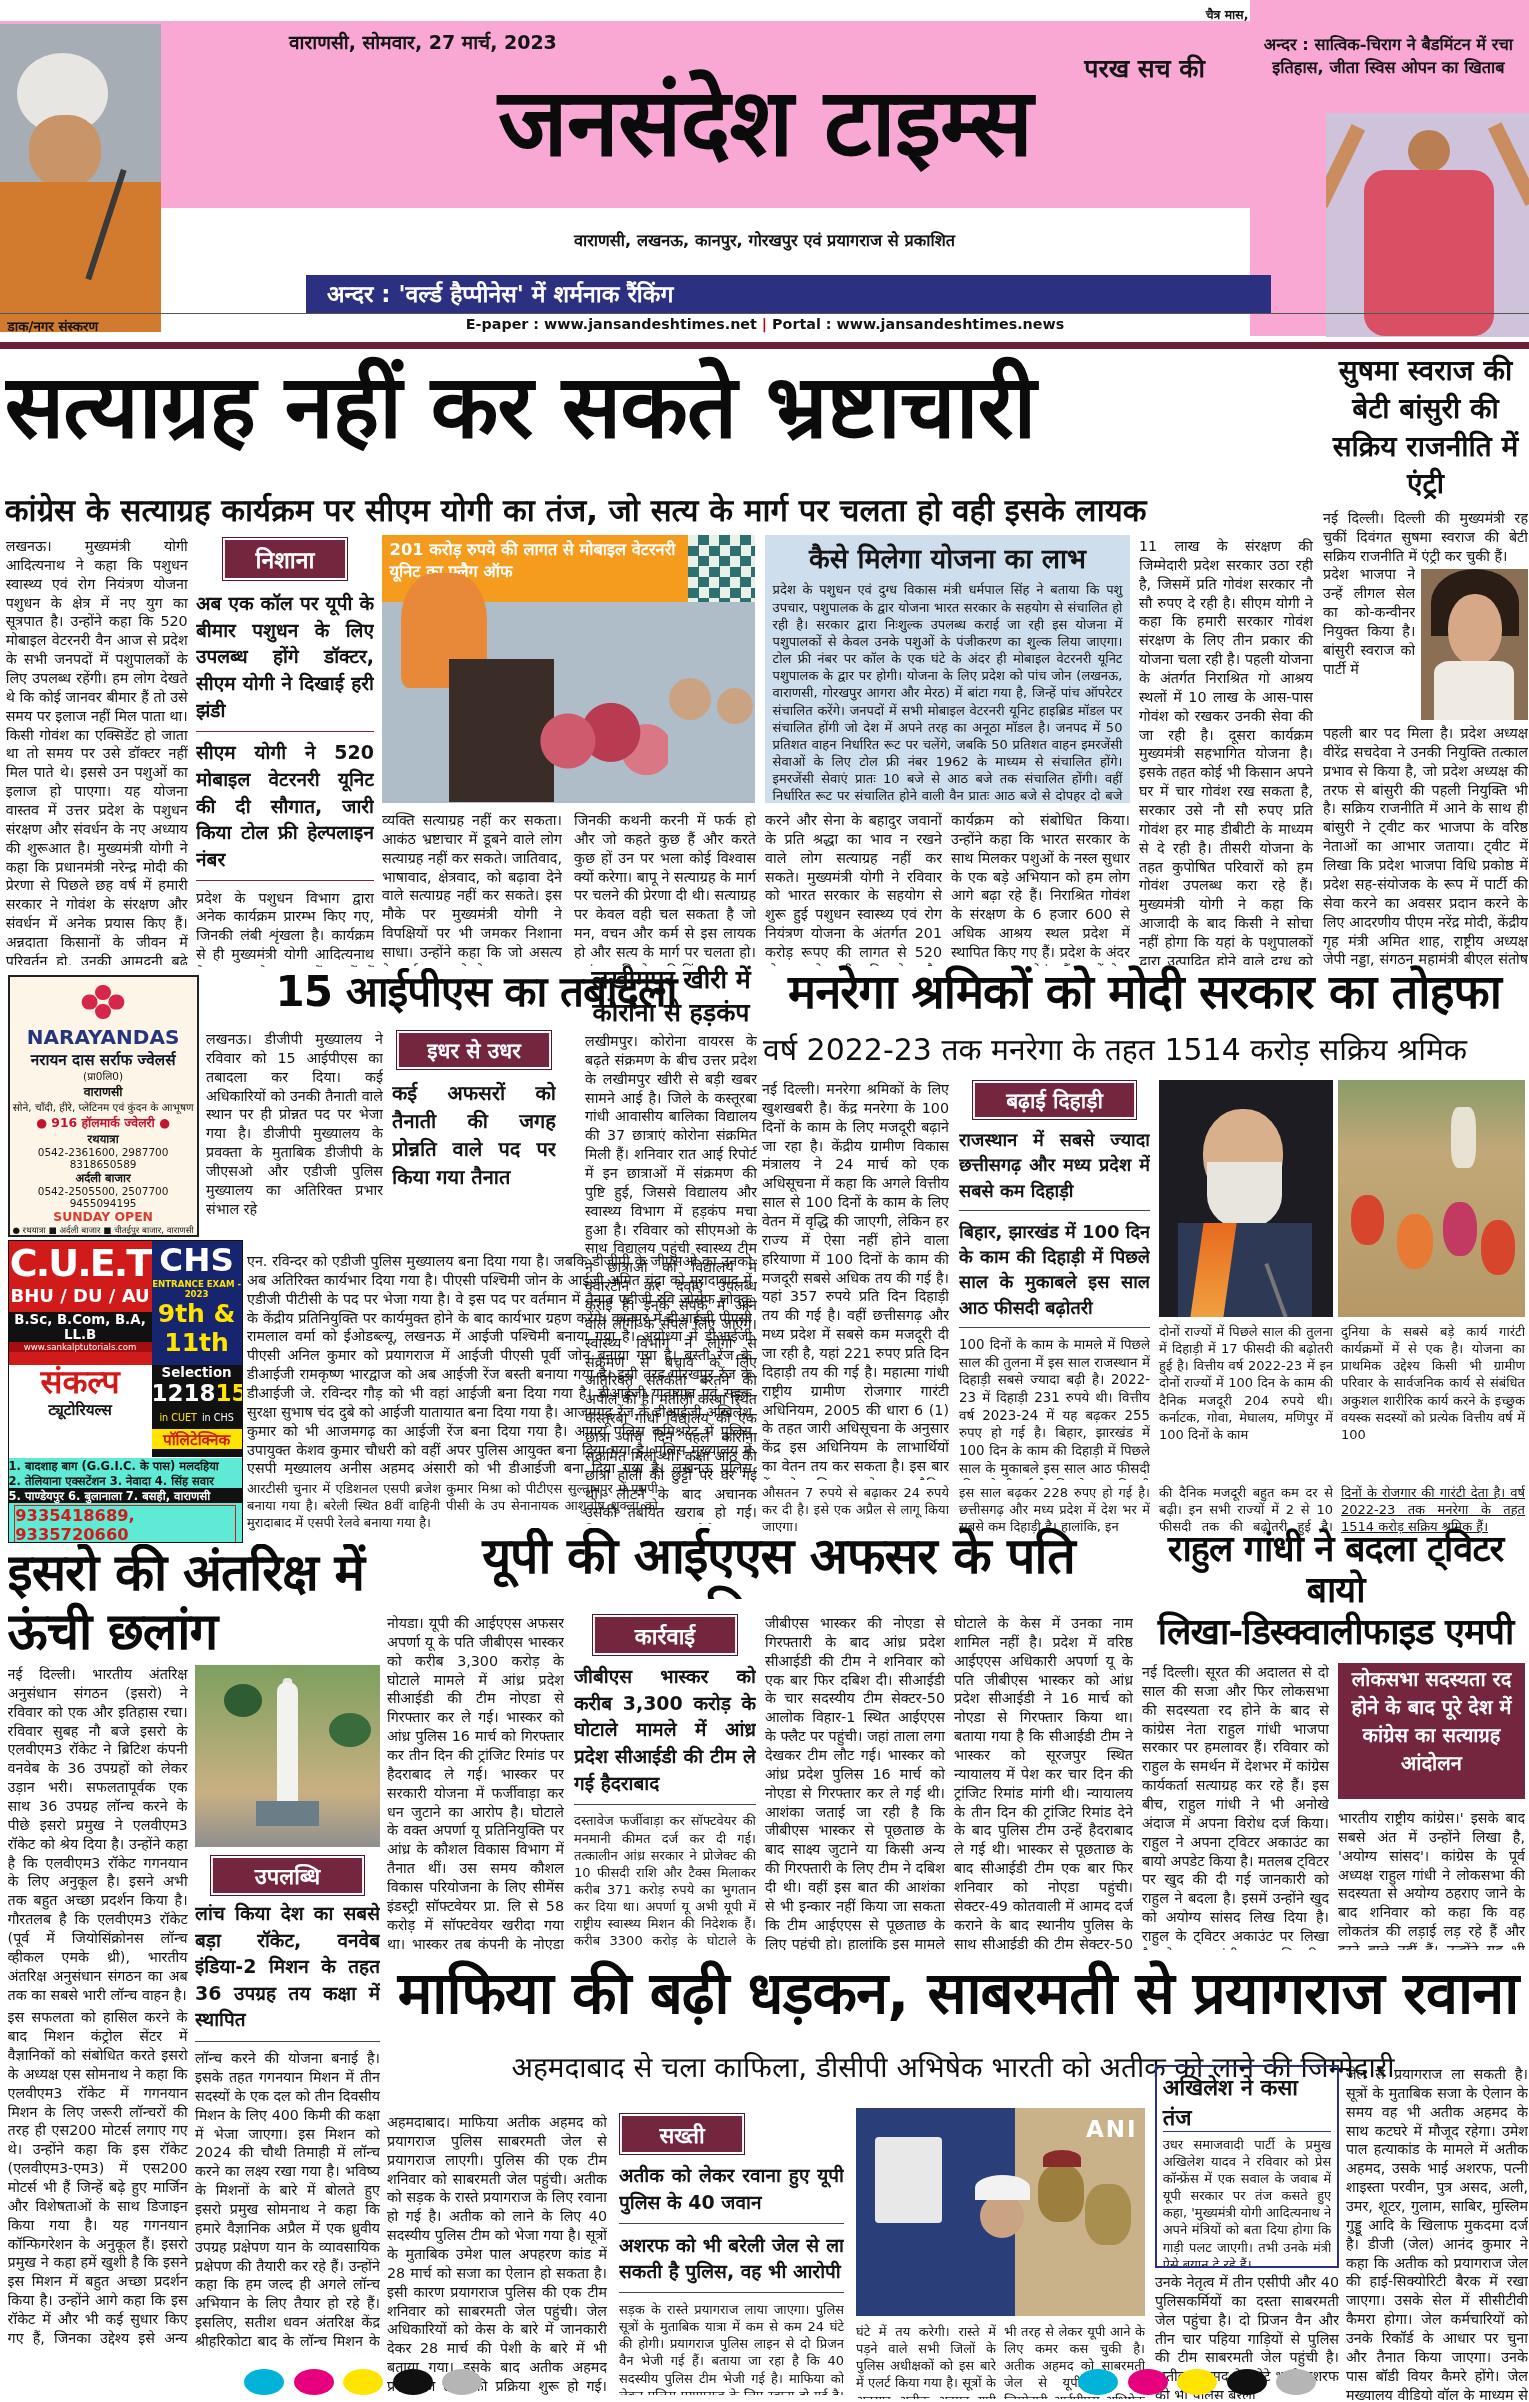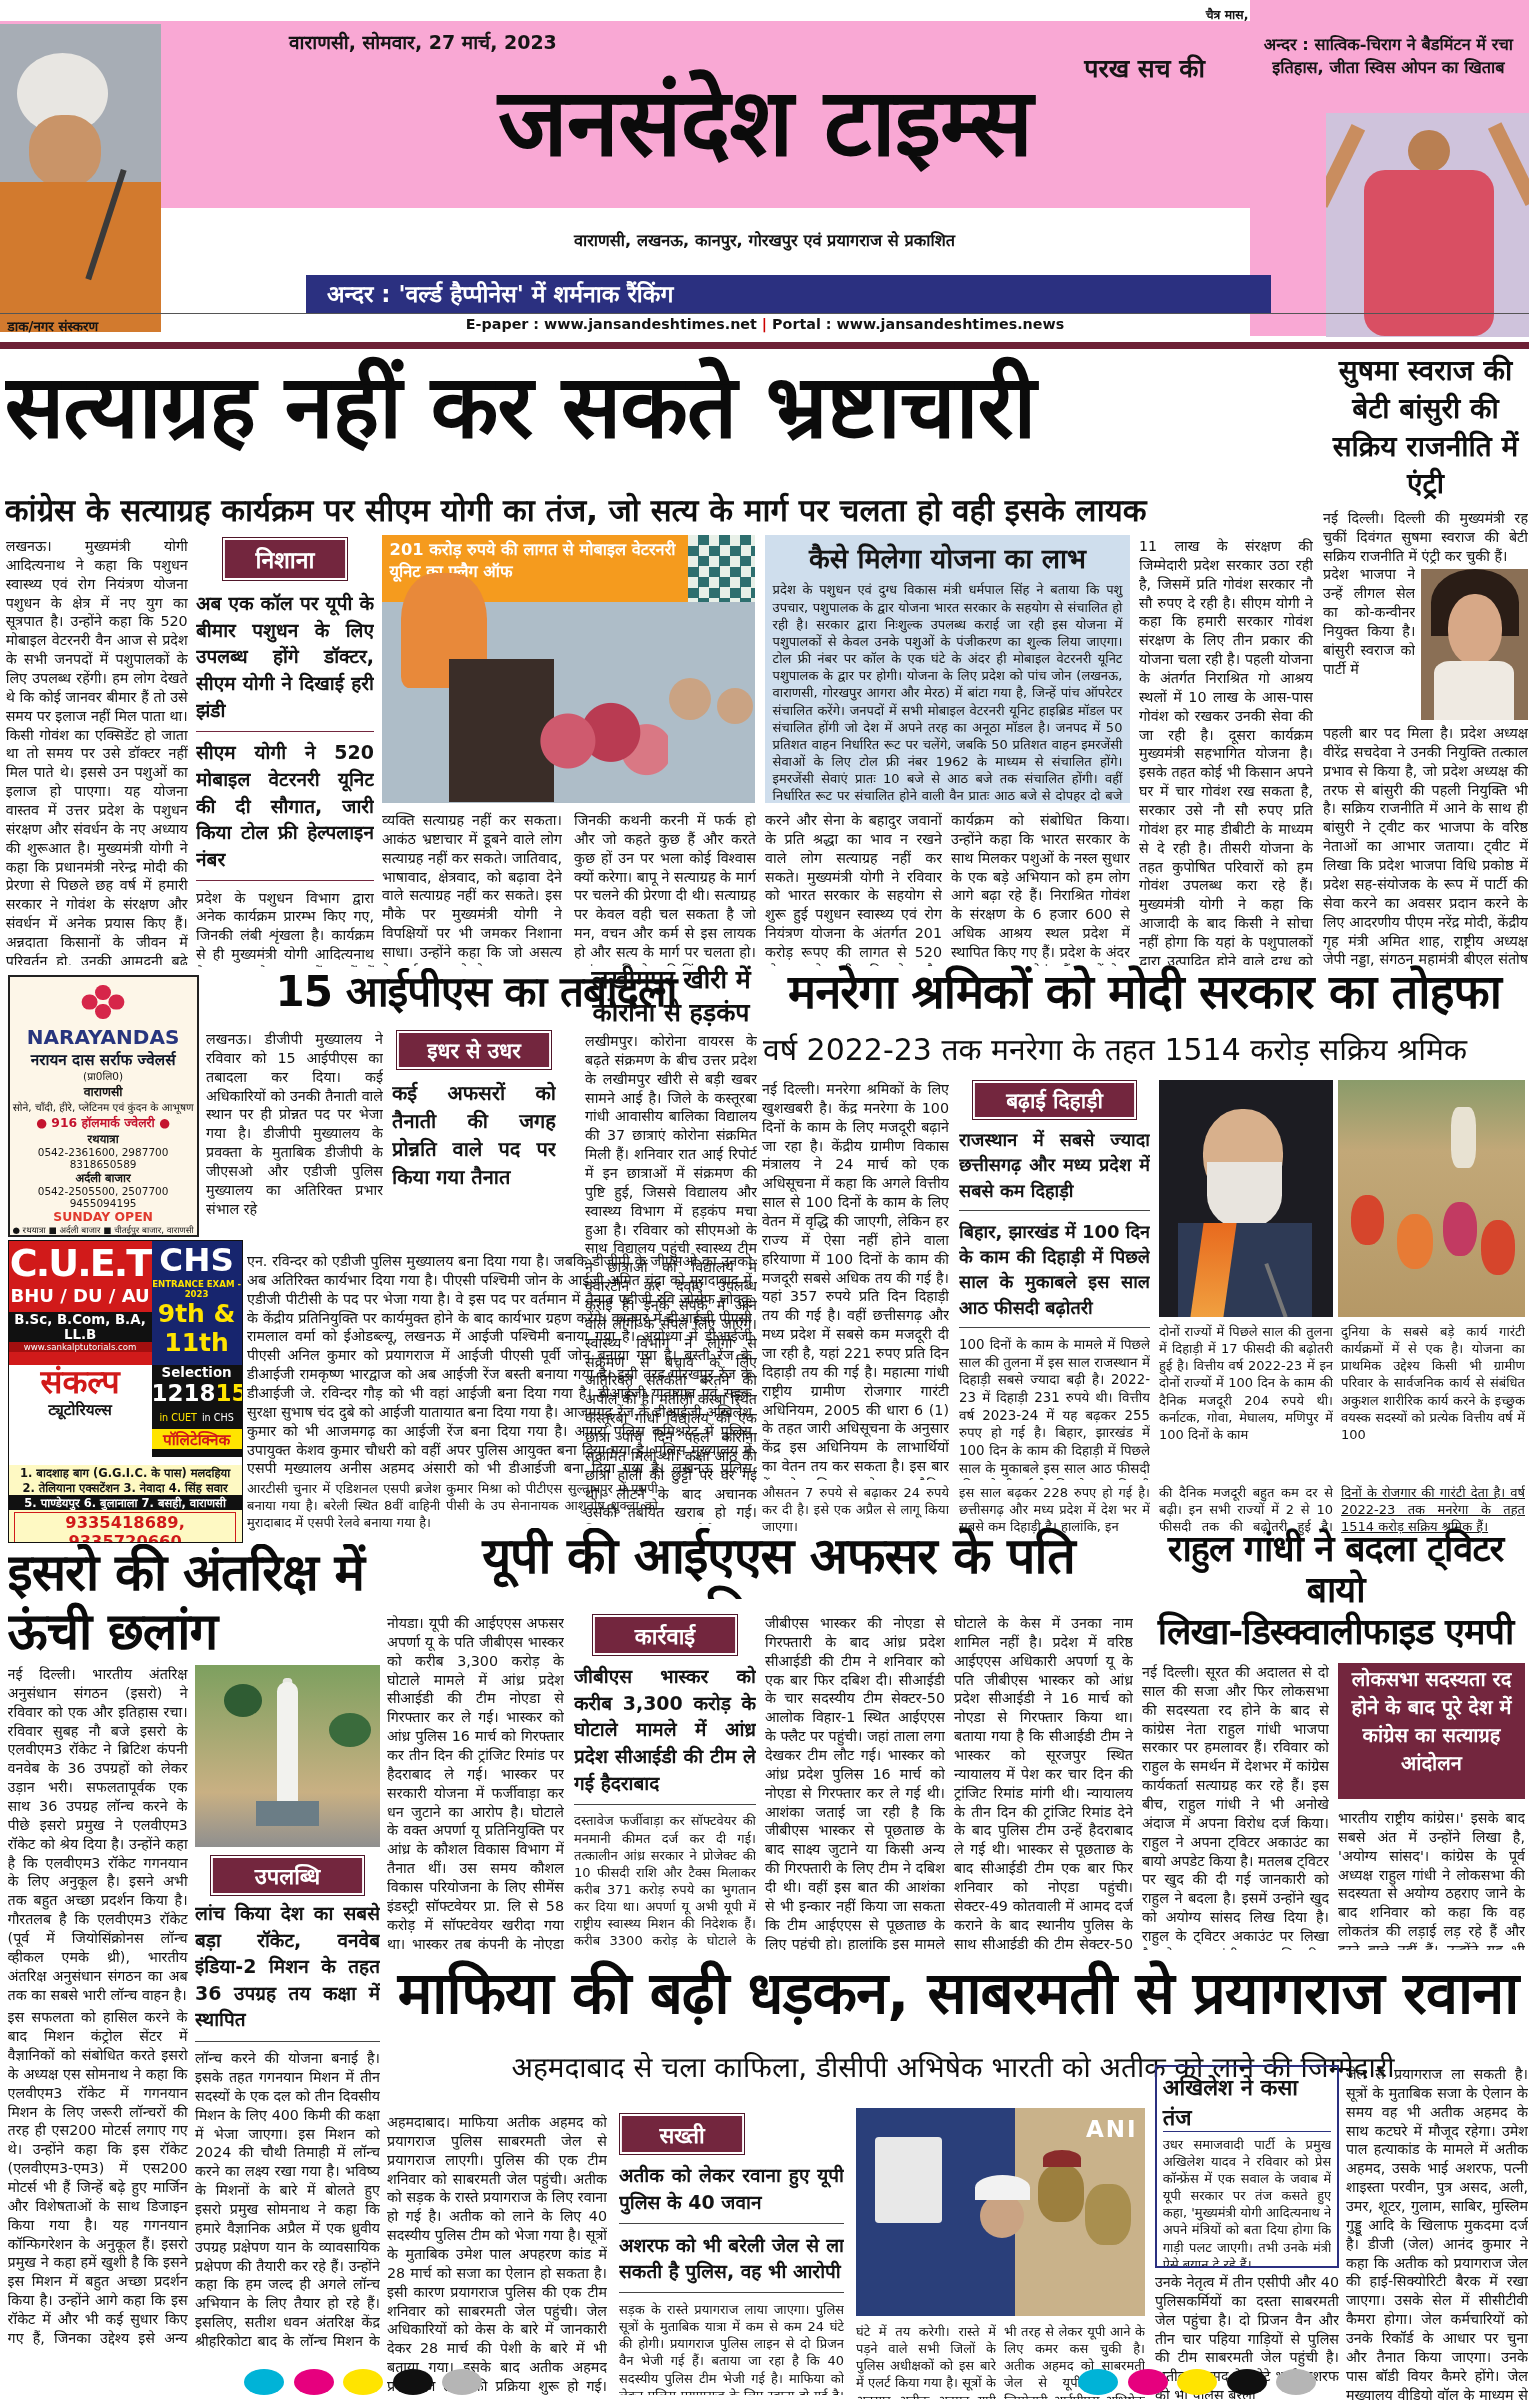--- a/index.html
+++ b/index.html
@@ -146,21 +146,21 @@
     <div class="abs" style="left:0;top:124px;width:143px;height:92px;background:#fff;text-align:center;">
       <div style="color:#d11a1a;font-weight:900;font-size:32.5px;line-height:1.05;">संकल्प</div>
       <div class="bold" style="font-size:15.3px;">ट्यूटोरियल्स</div>
     </div>
     <div class="abs" style="left:143px;top:124px;width:90px;height:92px;background:#111;color:#fff;text-align:center;">
       <div class="bold" style="font-size:13.4px;">Selection</div>
       <span style="font-weight:900;font-size:23px;">1218</span><span style="font-weight:900;font-size:23px;color:#ffe400;">155</span>
       <div><span style="color:#ffe400;font-size:9.6px;">in CUET</span> <span style="font-size:9.6px;">in CHS</span></div>
       <div style="background:#ffe400;color:#d11a1a;font-weight:900;font-size:15.3px;margin-top:3.8px;">पॉलिटेक्निक</div>
     </div>
-    <div class="abs" style="left:0;top:224px;width:233px;height:85px;background:#fef9c3;text-align:center;">
+    <div class="abs" style="left:0;top:217px;width:233px;height:85px;background:#5eead4;text-align:left;">
       <div class="bold" style="font-size:11.5px;">1. बादशाह बाग (G.G.I.C. के पास) मलदहिया</div>
       <div class="bold" style="font-size:11.5px;">2. तेलियाना एक्सटेंशन 3. नेवादा 4. सिंह सवार</div>
       <div class="bold" style="background:#111;color:#fff;font-size:11.5px;">5. पाण्डेयपुर 6. बुलानाला 7. बसही, वाराणसी</div>
       <div style="border:1.9px solid #d11a1a;color:#d11a1a;font-weight:900;font-size:16.3px;margin:1.9px 5.7px;">9335418689, 9335720660</div>
     </div>
   </div>
 
   <div class="abs headline center" style="left:206px;top:968px;width:540px;height:54px;font-size:42px;">15 आईपीएस का तबादला</div>
   <div class="abs txt" style="left:206px;top:1030px;width:177px;height:218px;">लखनऊ। डीजीपी मुख्यालय ने रविवार को 15 आईपीएस का तबादला कर दिया। कई अधिकारियों को उनकी तैनाती वाले स्थान पर ही प्रोन्नत पद पर भेजा गया है। डीजीपी मुख्यालय के प्रवक्ता के मुताबिक डीजीपी के जीएसओ और एडीजी पुलिस मुख्यालय का अतिरिक्त प्रभार संभाल रहे</div>
   <div class="abs" style="left:392px;top:1030px;width:164px;height:218px;overflow:hidden;">

